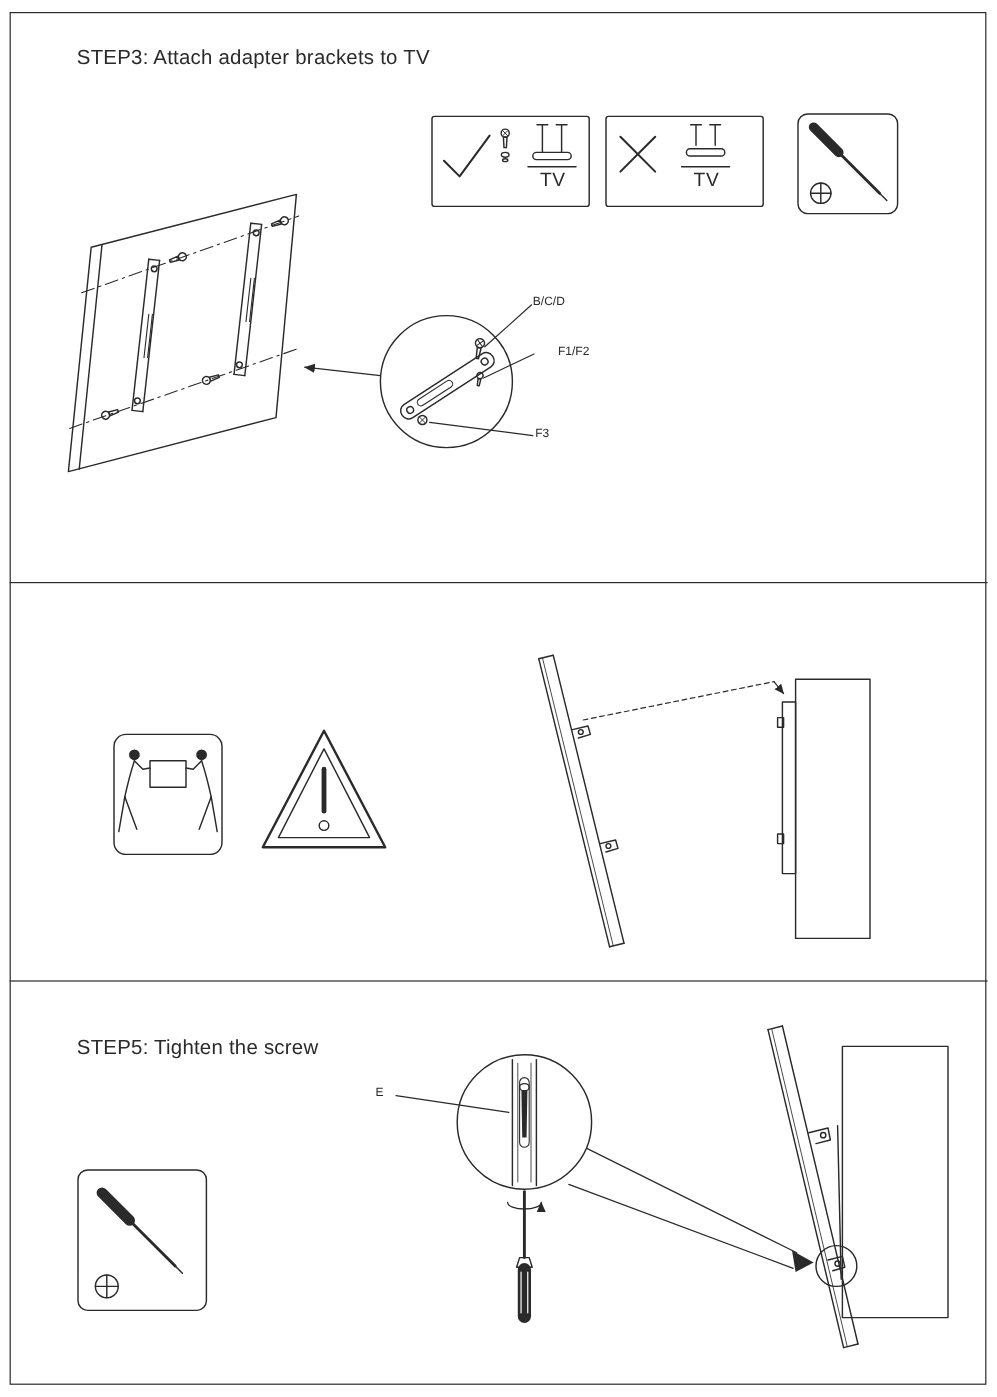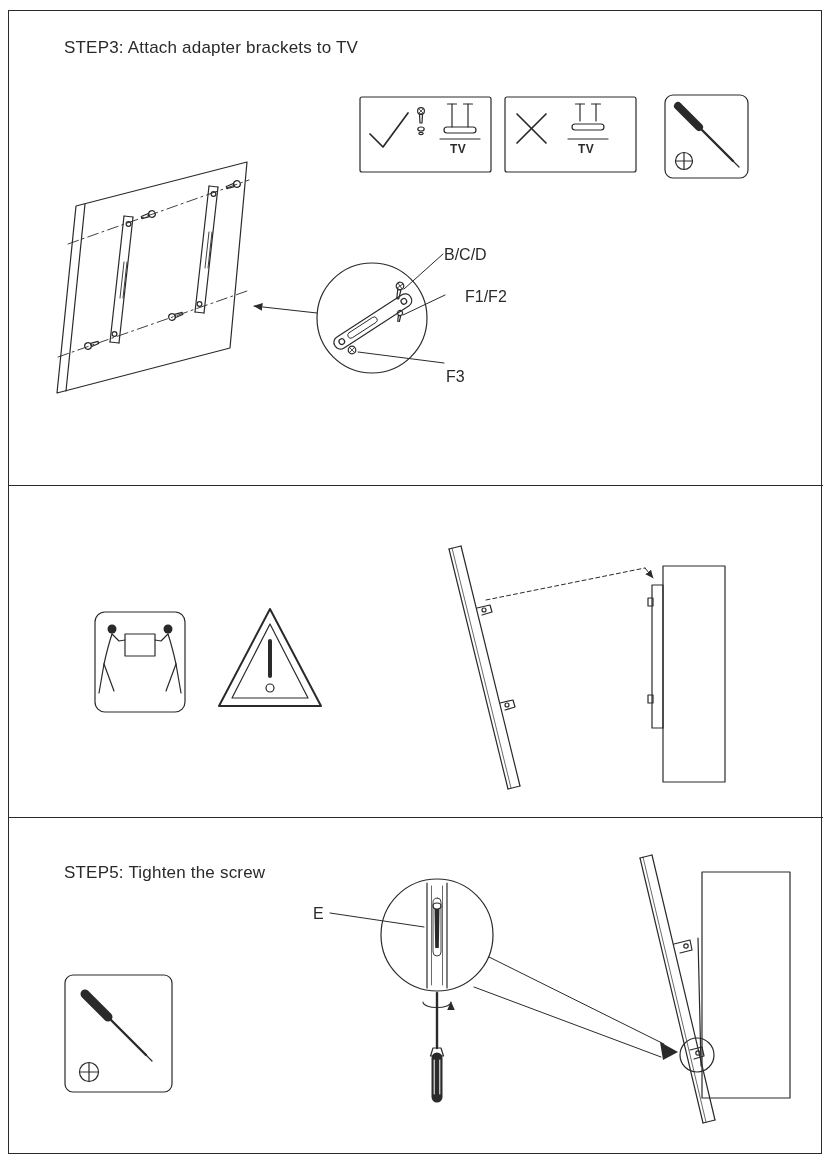--- a/index.html
+++ b/index.html
@@ -3,39 +3,39 @@
 <meta charset="utf-8">
 <style>
   html,body{margin:0;padding:0;background:#ffffff;}
   #page{
     position:relative;width:831px;height:1164px;background:#ffffff;
     font-family:"Liberation Sans",sans-serif;color:#2a2a2a;overflow:hidden;
   }
   .frame{position:absolute;left:8px;top:10px;width:812px;height:1142px;border:1.6px solid #2a2a2a;}
   .hdiv{position:absolute;left:8px;width:815px;height:0;border-top:1.6px solid #2a2a2a;}
   .title{position:absolute;font-size:17px;letter-spacing:.2px;white-space:nowrap;}
-  .callout{position:absolute;font-size:16px;white-space:nowrap;}
-  .tvlabel{position:absolute;font-size:12px;font-weight:700;letter-spacing:.5px;}
+  .callout{position:absolute;font-size:10px;white-space:nowrap;}
+  .tvlabel{position:absolute;font-size:16px;font-weight:400;letter-spacing:.5px;}
   .art{position:absolute;left:0;top:0;}
 </style>
 </head>
 <body>
 
 <div id="page">
 
   <div class="frame"></div>
   <div class="hdiv" style="top:485px"></div>
   <div class="hdiv" style="top:817px"></div>
 
   <span class="title" style="left:64px;top:38px">STEP3: Attach adapter brackets to TV</span>
   <span class="title" style="left:64px;top:863px">STEP5: Tighten the screw</span>
 
   <span class="callout" style="left:444px;top:246px">B/C/D</span>
   <span class="callout" style="left:465px;top:288px">F1/F2</span>
-  <span class="callout" style="left:446px;top:368px">F3</span>
+  <span class="callout" style="left:446px;top:356px">F3</span>
   <span class="callout" style="left:313px;top:905px">E</span>
 
   <span class="tvlabel" style="left:450px;top:142px">TV</span>
   <span class="tvlabel" style="left:578px;top:142px">TV</span>
 
   <svg class="art" width="831" height="1164" viewBox="0 0 831 1164">
     <defs>
       <marker id="ah" viewBox="0 0 10 10" refX="8.5" refY="5" markerWidth="9" markerHeight="9" orient="auto">
         <path d="M0,1 L9,5 L0,9 Z" fill="#2a2a2a" stroke="none"></path>
       </marker>

